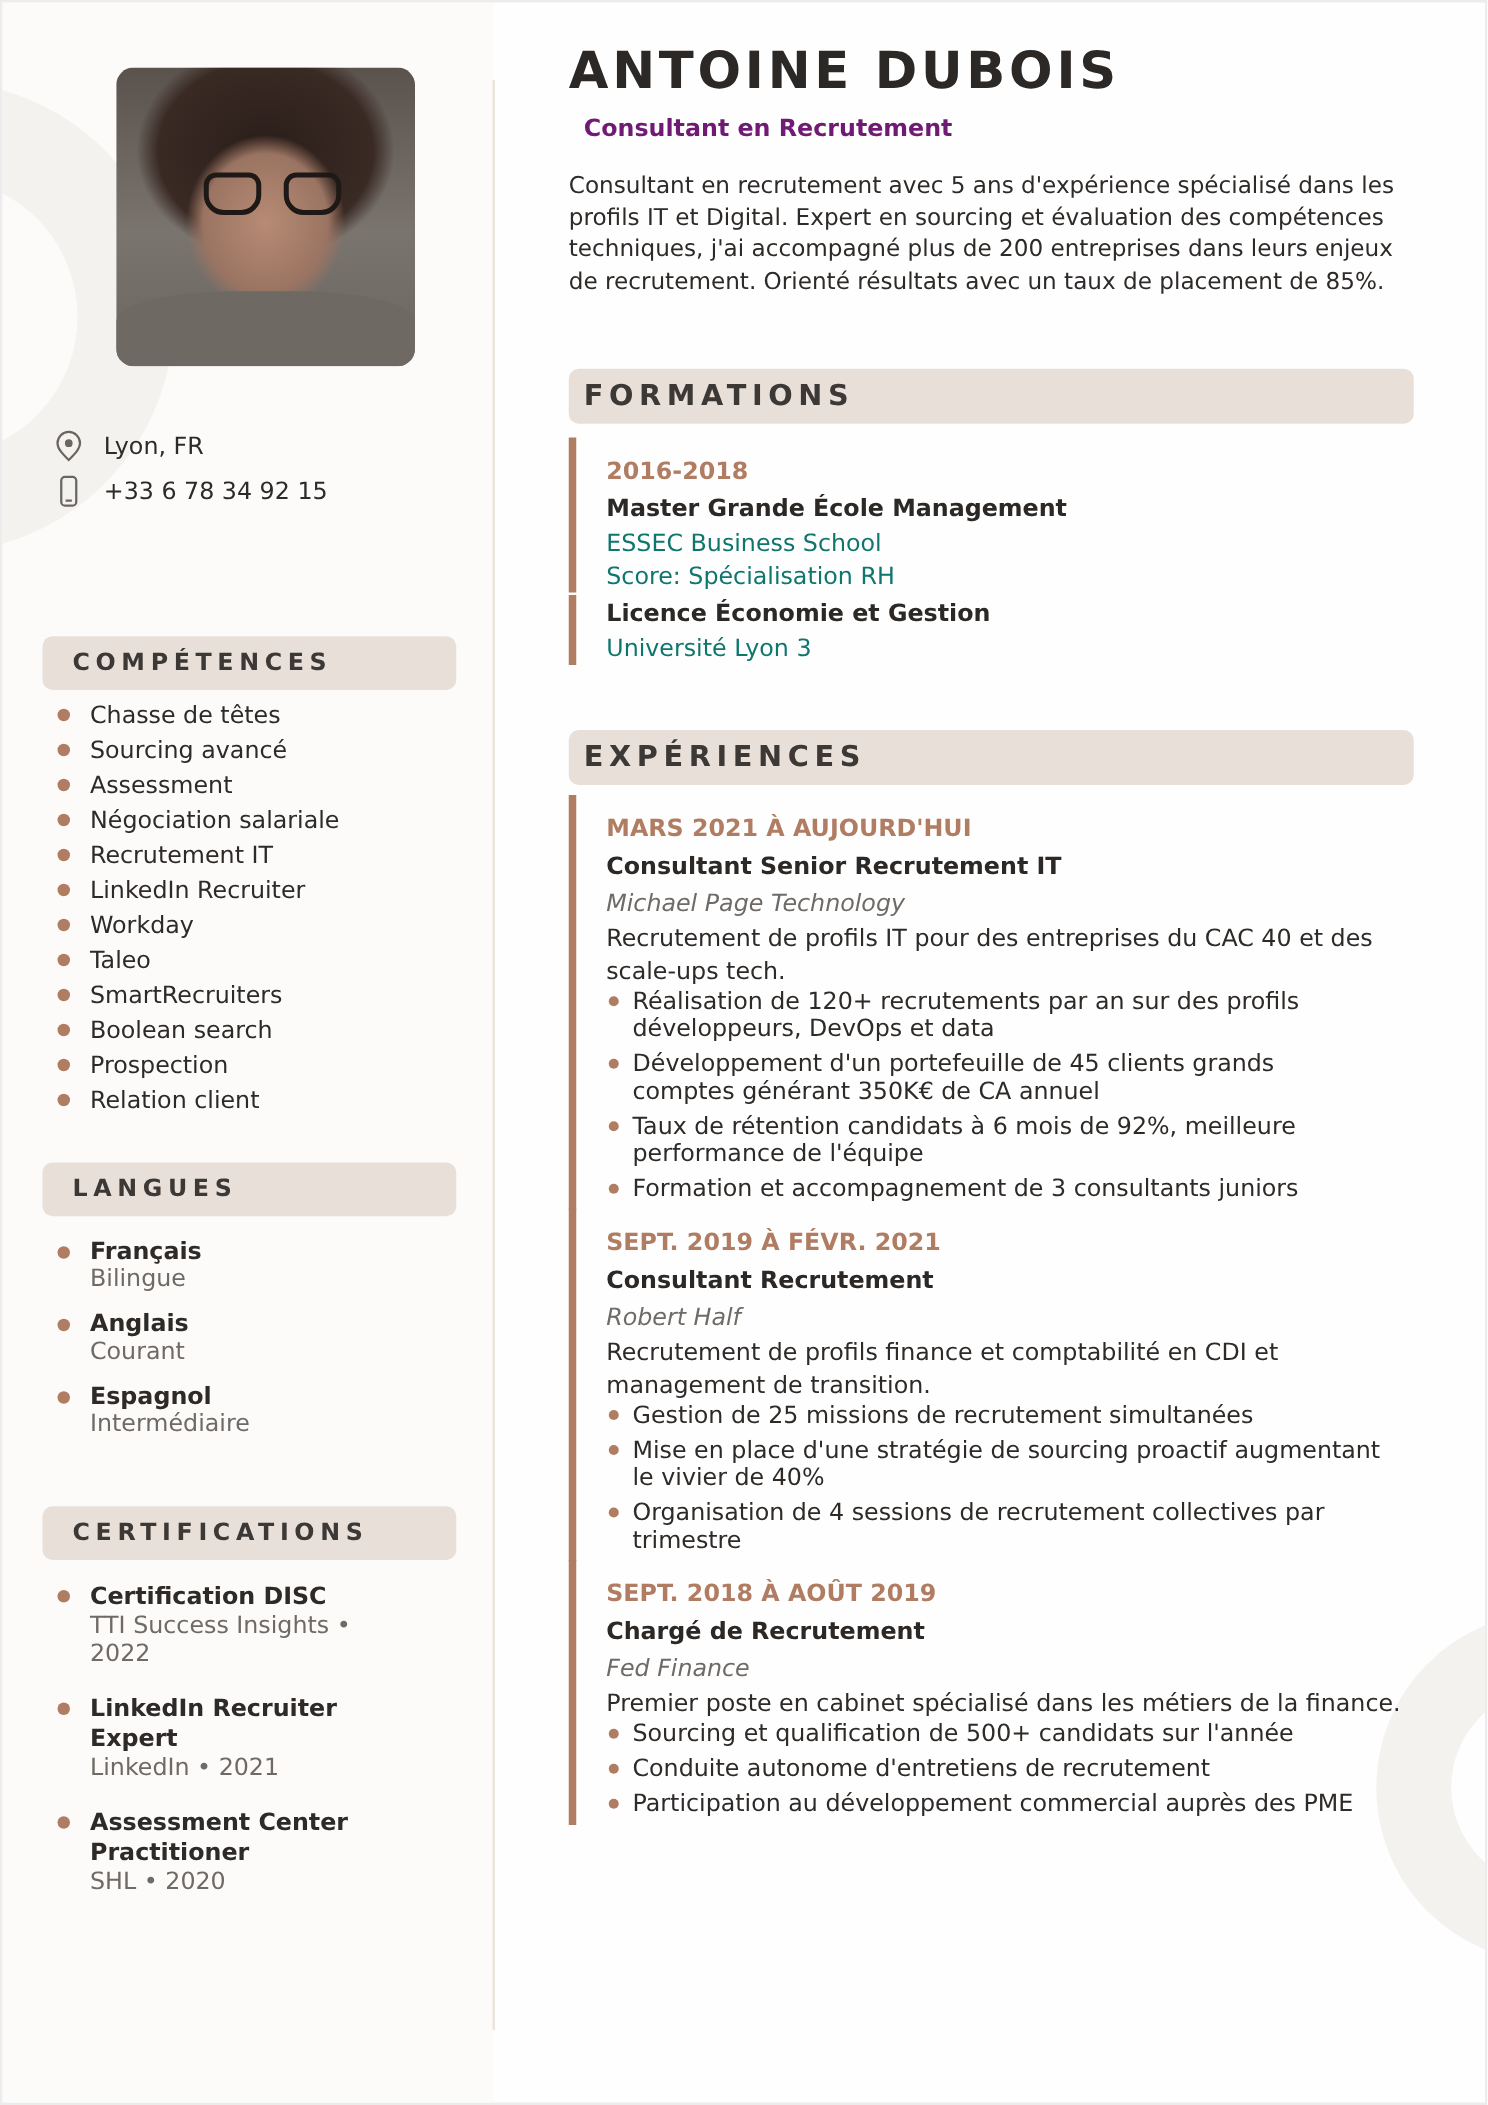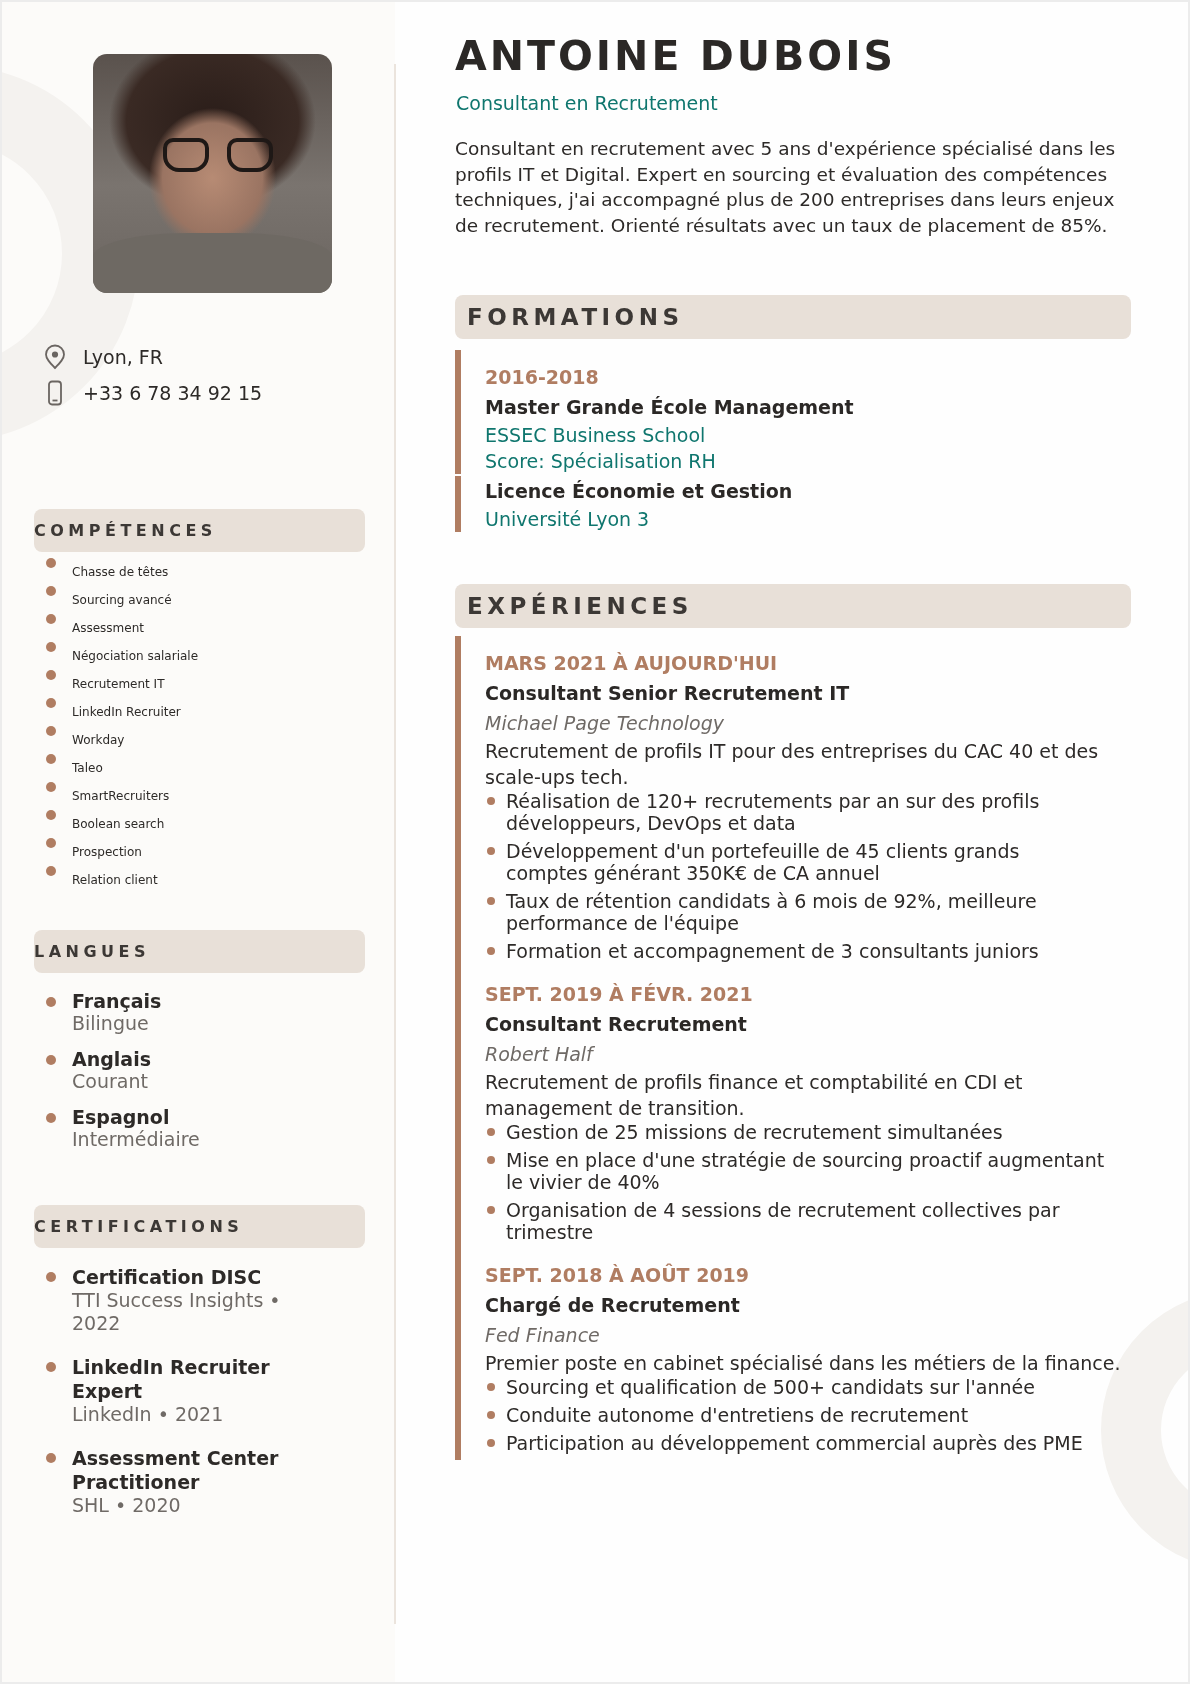--- a/index.html
+++ b/index.html
@@ -21,42 +21,42 @@
   .photo .glasses span { position: absolute; top: 0; width: 46px; height: 34px; border: 4px solid #1e1816; border-radius: 10px 10px 16px 16px; }
   .photo .glasses span:first-child { left: 0; }
   .photo .glasses span:last-child { right: 0; }
 
   .contact { position: absolute; left: 40px; top: 337px; }
   .contact-row { display: flex; align-items: center; height: 36px; font-size: 19px; color: #2d2a28; }
   .contact-row .ic { width: 26px; height: 26px; margin-right: 15px; display: flex; align-items: center; justify-content: center; }
   .contact-row svg { stroke: #6a6561; fill: none; stroke-width: 1.8; }
 
   .side-header { position: absolute; left: 32px; width: 331px; height: 43px; border-radius: 8px; background: #e8e0d8;
-                 font-size: 16px; font-weight: bold; letter-spacing: 4.5px; color: #3c3835; padding-left: 0; line-height: 43px; }
+                 font-size: 19px; font-weight: bold; letter-spacing: 4.5px; color: #3c3835; padding-left: 24px; line-height: 43px; }
   .skills { position: absolute; left: 44px; top: 556px; list-style: none; }
-  .skills li { height: 28px; line-height: 28px; font-size: 12px; display: flex; }
+  .skills li { height: 28px; line-height: 28px; font-size: 19px; display: flex; align-items: center; }
   .dot { display: inline-block; width: 10px; height: 10px; border-radius: 50%; background: #b07d62; flex: none; }
   .skills li .dot { margin-right: 16px; }
 
   .langs { position: absolute; left: 44px; top: 988px; list-style: none; }
   .langs li { display: flex; margin-bottom: 14px; }
   .langs li .dot { margin-top: 7px; margin-right: 16px; }
   .item-main { font-size: 19px; font-weight: bold; color: #2d2a28; line-height: 22px; font-weight: 600; }
   .item-sub { font-size: 19px; color: #6f6a66; line-height: 22px; }
 
   .certs { position: absolute; left: 44px; top: 1263px; list-style: none; width: 300px; }
   .certs li { display: flex; margin-bottom: 20px; }
   .certs li .dot { margin-top: 7px; margin-right: 16px; }
   .certs .txt { width: 250px; }
   .certs .item-main { line-height: 24px; }
   .certs .item-sub { line-height: 23px; }
 
   .main { position: absolute; left: 453px; top: 0; width: 676px; }
   .name { position: absolute; top: 30px; left: 0; font-size: 41px; font-weight: bold; letter-spacing: 3px; color: #2b2826; white-space: nowrap; }
-  .role { position: absolute; top: 90px; left: 1px; font-size: 19px; font-weight: normal; color: #0f766e; }
+  .role { position: absolute; top: 90px; left: 12px; font-size: 19px; font-weight: bold; color: #701a75; }
   .summary { position: absolute; top: 134px; left: 0; width: 676px; font-size: 18.5px; line-height: 25.7px; color: #2d2a28; }
 
   .main-header { position: absolute; left: 453px; width: 676px; height: 44px; border-radius: 8px; background: #e8e0d8;
                  font-size: 23px; font-weight: bold; letter-spacing: 4.5px; color: #3c3835; padding-left: 12px; line-height: 44px; }
 
   .entry { position: absolute; left: 453px; width: 676px; border-left: 6px solid #b07d62; padding-left: 24px; }
   .date { font-size: 19px; font-weight: bold; color: #b07d62; line-height: 30px; margin-top: 12px; }
   .title { font-size: 19px; font-weight: bold; color: #2b2826; line-height: 30px; }
   .school { font-size: 19px; color: #0f766e; line-height: 26px; }
   .company { font-size: 19px; color: #6f6a66; font-style: italic; line-height: 30px; }

